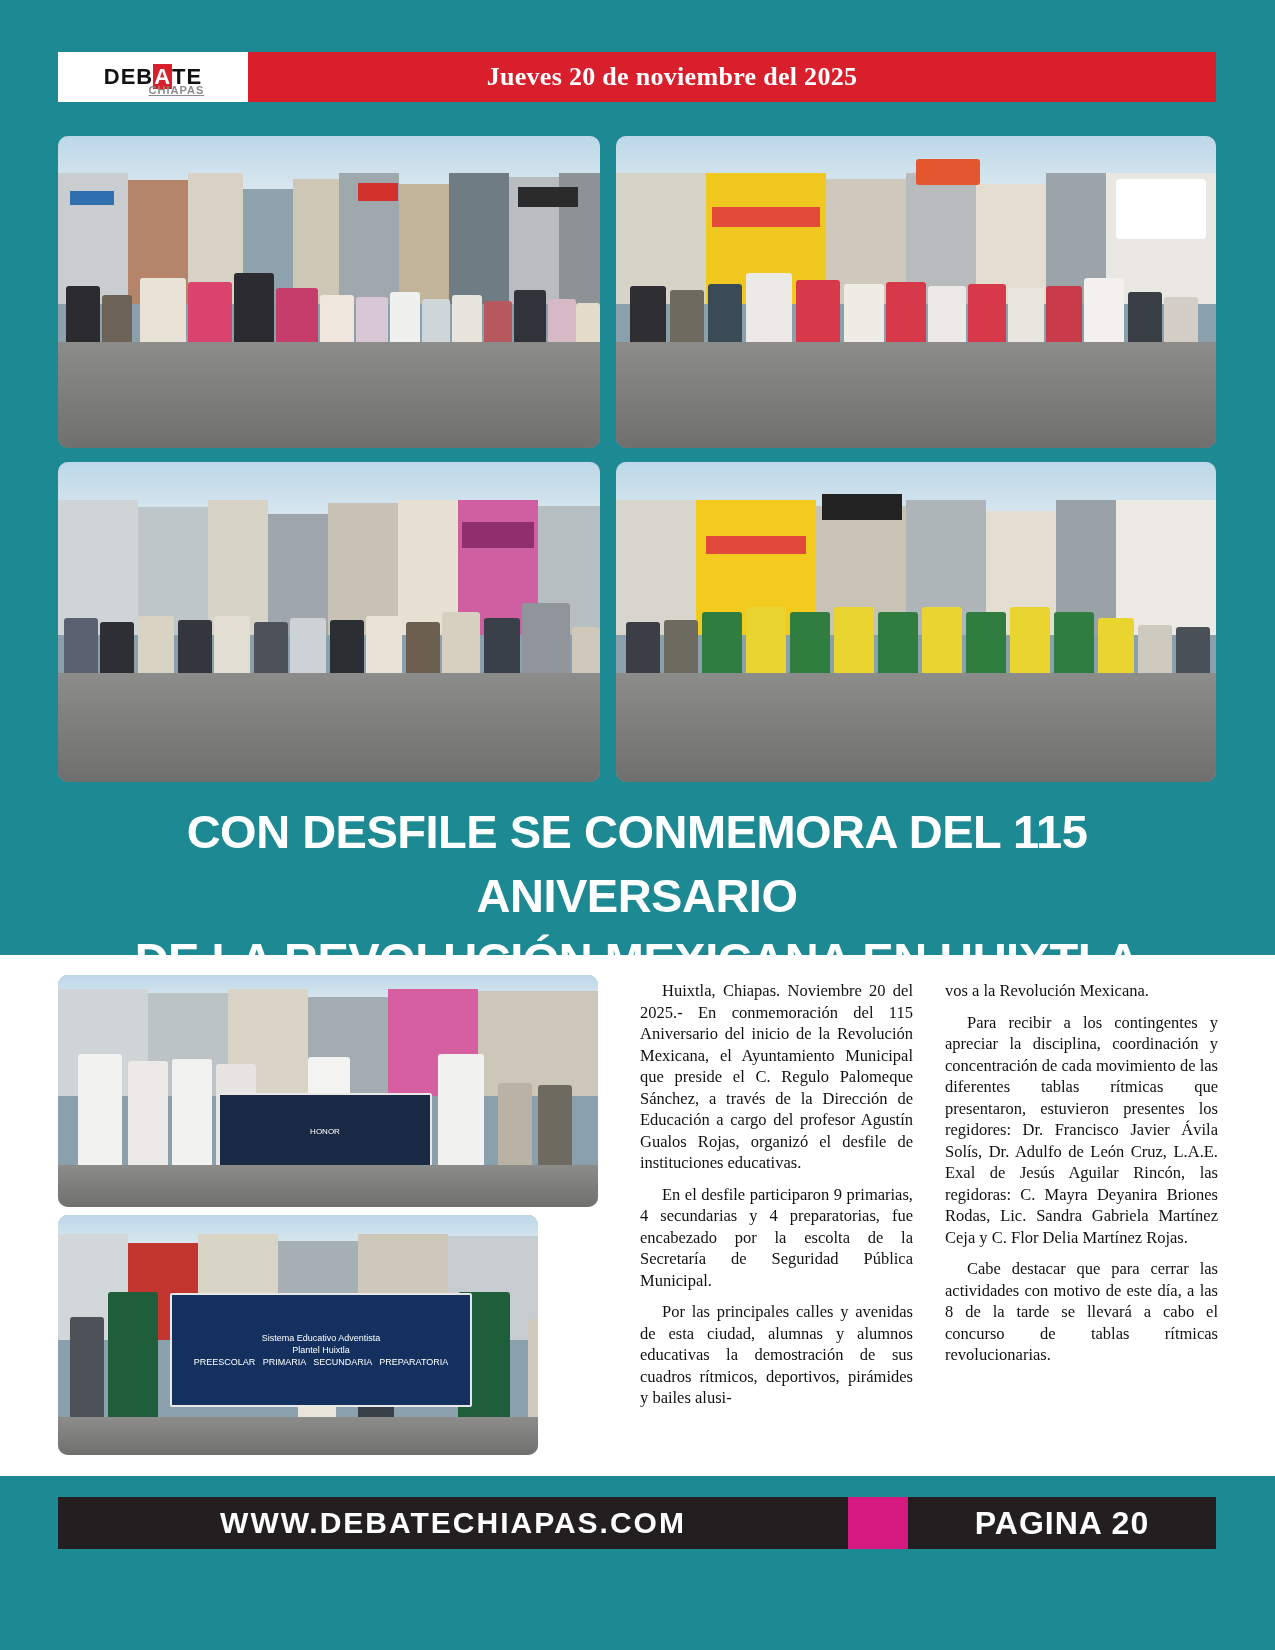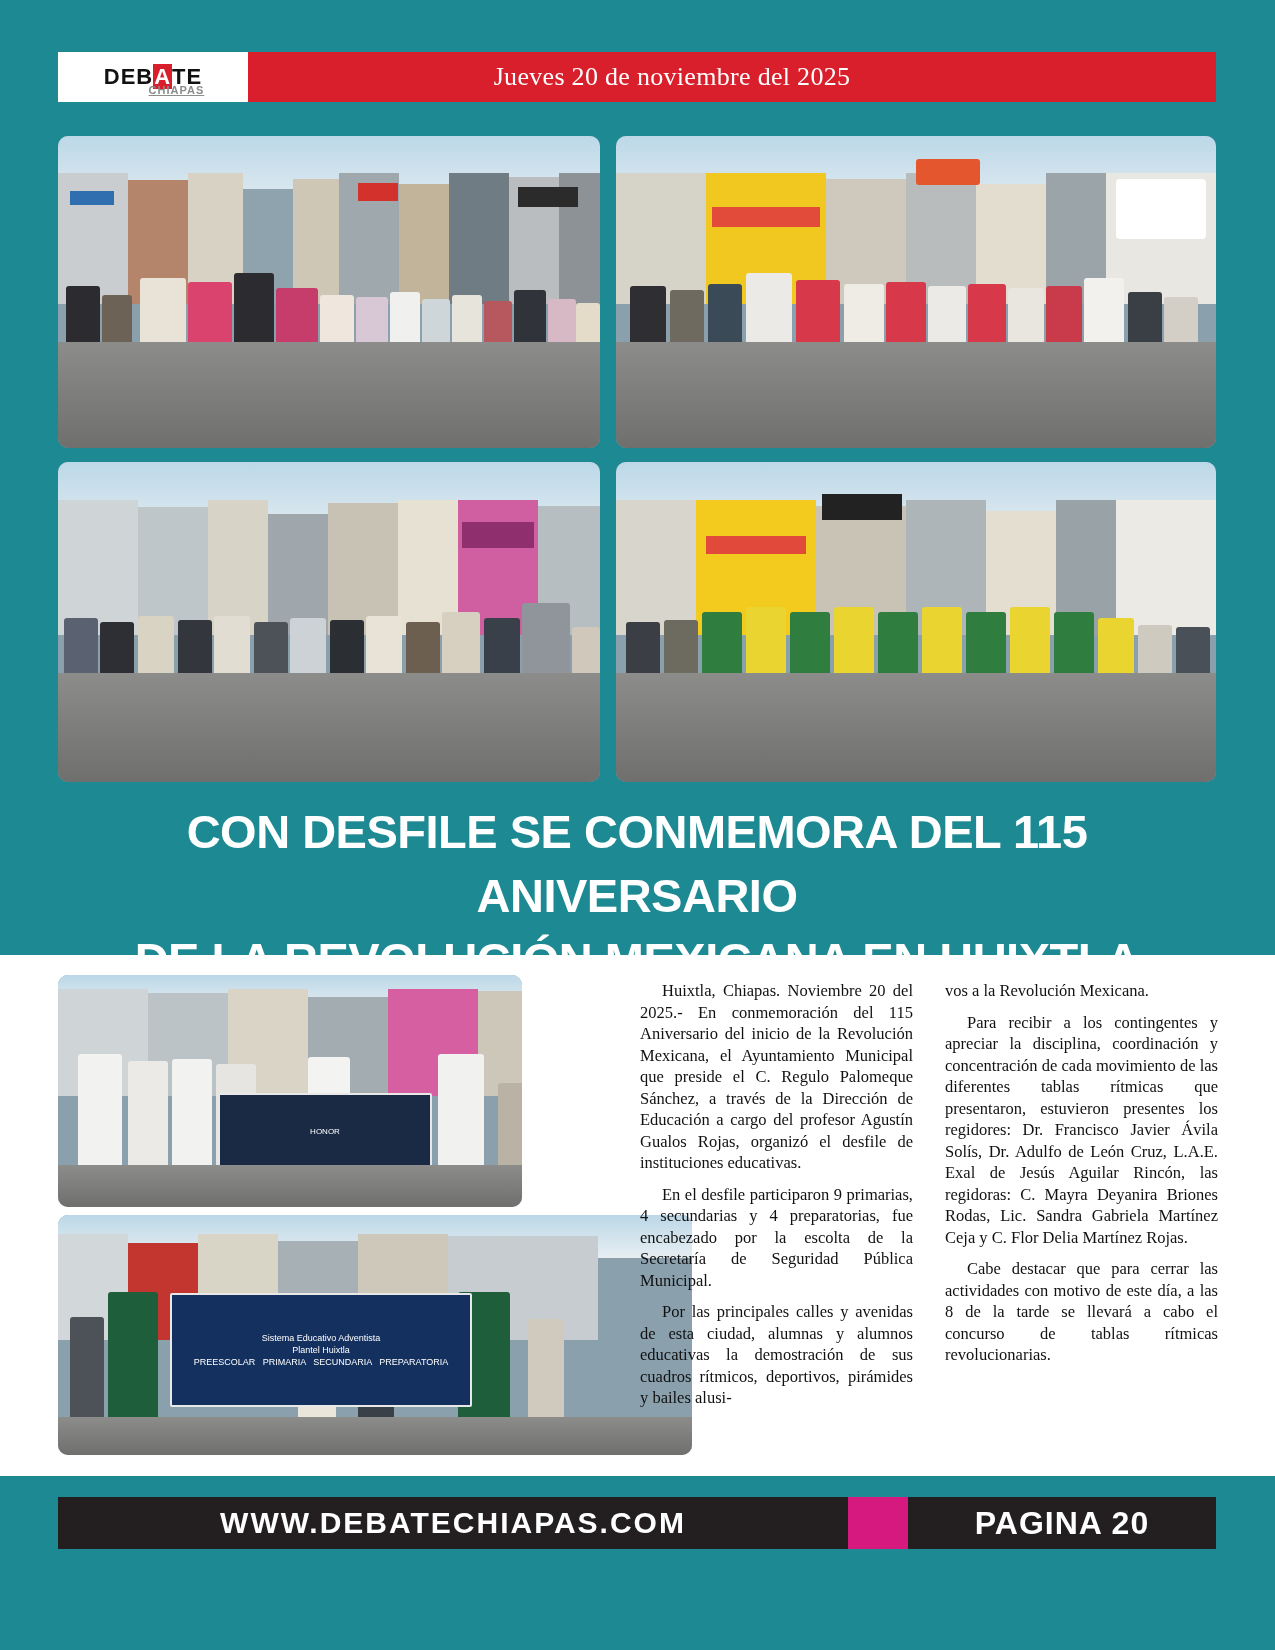--- a/index.html
+++ b/index.html
@@ -63,21 +63,21 @@
     font-size: 11px;
     letter-spacing: 1px;
     color: #8b8b8b;
     text-decoration: underline;
   }
   .header-date {
     flex: 1 1 auto;
     text-align: center;
     color: #ffffff;
     font-family: "Liberation Serif", serif;
-    font-weight: normal;
+    font-weight: bold;
     font-size: 26px;
     letter-spacing: 0.3px;
     padding-right: 120px;
   }
 
   
   .photo {
     position: absolute;
     border-radius: 10px;
     overflow: hidden;
@@ -115,22 +115,22 @@
   
   .body-panel {
     position: absolute;
     left: 0;
     top: 955px;
     width: 1275px;
     height: 521px;
     background: #ffffff;
   }
 
-  .ph5 { left: 58px;  top: 975px; width: 464px; height: 232px; }
-  .ph6 { left: 58px;  top: 1215px; width: 618px; height: 240px; padding-left: 16px; }
+  .ph5 { left: 58px;  top: 975px; width: 540px; height: 232px; }
+  .ph6 { left: 58px;  top: 1215px; width: 480px; height: 240px; }
 
   .cols {
     position: absolute;
     left: 640px;
     top: 980px;
     width: 578px;
     height: 470px;
     display: flex;
     gap: 32px;
   }

